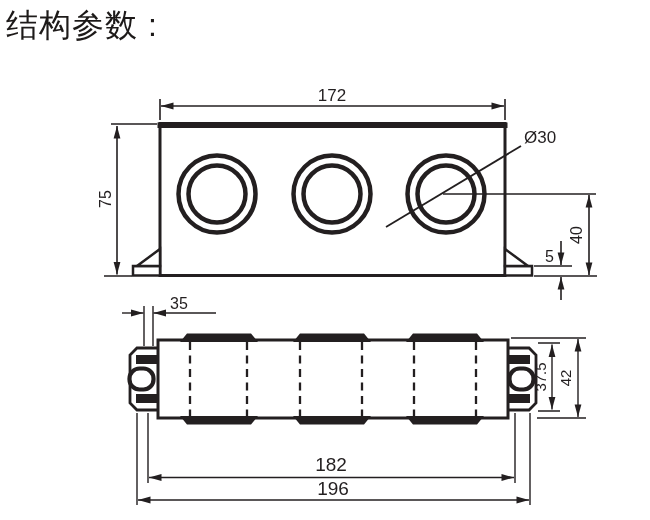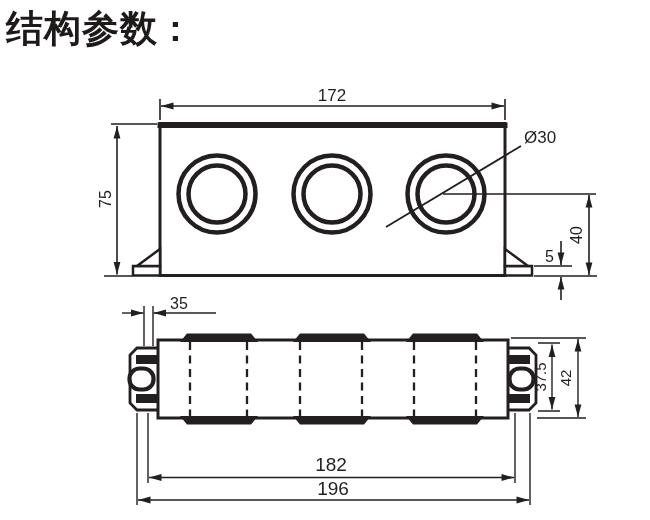--- a/index.html
+++ b/index.html
@@ -1,18 +1,18 @@
 <!DOCTYPE html>
 <html><head>
 <meta charset="utf-8">
 <style>
   html,body{margin:0;padding:0;background:#ffffff;}
   body{width:650px;height:520px;position:relative;overflow:hidden;
        font-family:"Liberation Sans","DejaVu Sans",sans-serif;}
-  .page-title{position:absolute;top:4px;left:6px;font-size:37px;font-weight:700;
+  .page-title{position:absolute;top:4px;left:6px;font-size:32px;font-weight:400;
               color:#1d1a19;letter-spacing:1px;white-space:nowrap;}
   svg{position:absolute;top:0;left:0;}
   .dim{fill:#231f20;stroke:none;font-family:"Liberation Sans","DejaVu Sans",sans-serif;}
 </style>
 </head>
 <body>
 
 <div class="page-title">结构参数 :</div>
 
 <svg width="650" height="520" viewBox="0 0 650 520">

